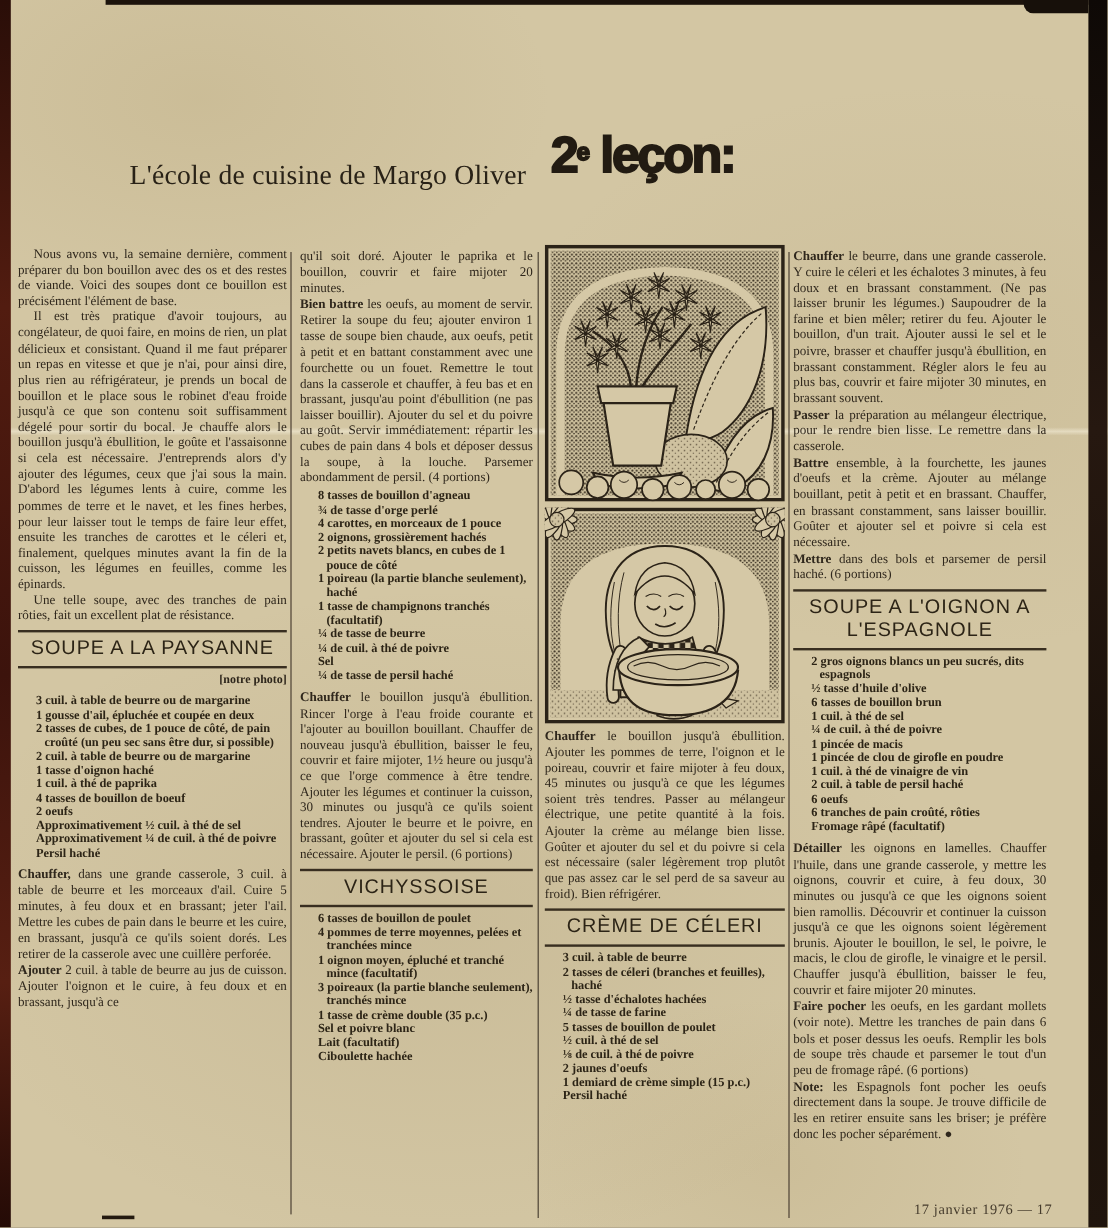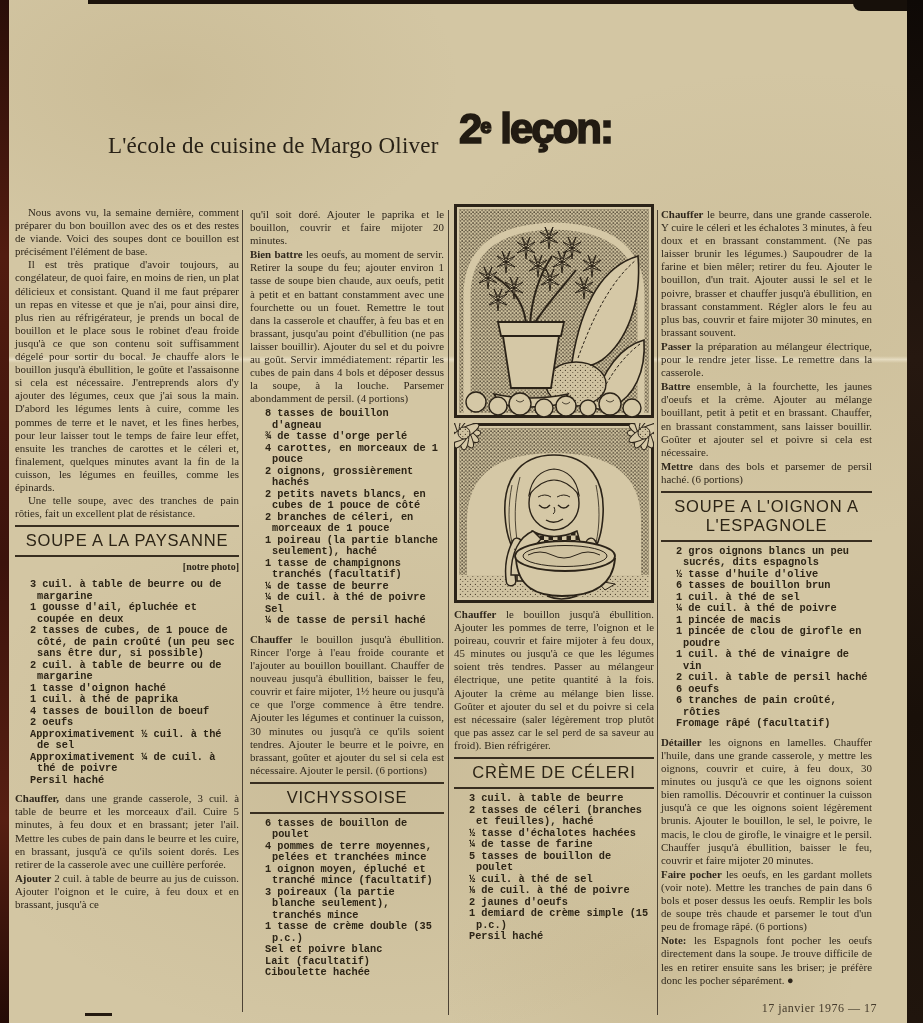--- a/index.html
+++ b/index.html
@@ -41,21 +41,21 @@
   .para,.step{font-size:10.9px;line-height:13.1px;text-align:justify;margin:0;color:#2f271c;}
   .para{text-indent:13px;}
   .step{margin-bottom:1px;}
   .step b{font-weight:bold;}
   .steps{margin-top:2px;}
 
   .section-head{margin:5px 0 4px;padding:4px 1px 5px;border-top:2px solid #382e20;border-bottom:2px solid #382e20;
         font-family:"Liberation Sans",sans-serif;font-size:16.5px;letter-spacing:.8px;text-align:center;color:#2c2416;line-height:1.15;}
   .photo-note{text-align:right;font-weight:bold;font-size:10px;margin:2px 0 7px;}
   .ings{margin:3px 0 6px;}
-  .ing{font-size:10.3px;line-height:11.5px;font-weight:bold;margin:0;padding-left:22px;text-indent:-7px;color:#2c2416;font-family:Liberation Mono, monospace;}
+  .ing{font-size:10.3px;line-height:11.5px;font-weight:bold;margin:0;padding-left:22px;text-indent:-7px;color:#2c2416;}
 
   .illo{display:block;margin:0 0 5px 0;}
   .footer{position:absolute;right:46px;top:1001px;font-size:12px;color:#453b2c;letter-spacing:.5px;text-align:center;}
 </style>
 </head>
 <body>
 
 <div class="page">
   <div class="crease"></div>
   <div class="edge-left"></div>
@@ -102,21 +102,20 @@
     <div class="steps">
         <p class="step"><b></b><span>qu'il soit doré. Ajouter le paprika et le bouillon, couvrir et faire mijoter 20 minutes.</span></p>
         <p class="step"><b>Bien battre</b><span> les oeufs, au moment de servir. Retirer la soupe du feu; ajouter environ 1 tasse de soupe bien chaude, aux oeufs, petit à petit et en battant constamment avec une fourchette ou un fouet. Remettre le tout dans la casserole et chauffer, à feu bas et en brassant, jusqu'au point d'ébullition (ne pas laisser bouillir). Ajouter du sel et du poivre au goût. Servir immédiatement: répartir les cubes de pain dans 4 bols et déposer dessus la soupe, à la louche. Parsemer abondamment de persil. (4 portions)</span></p>
       </div>
     <div class="ings">
         <p class="ing">8 tasses de bouillon d'agneau</p>
         <p class="ing">¾ de tasse d'orge perlé</p>
         <p class="ing">4 carottes, en morceaux de 1 pouce</p>
         <p class="ing">2 oignons, grossièrement hachés</p>
         <p class="ing">2 petits navets blancs, en cubes de 1 pouce de côté</p>
-        <p class="ing">2 branches de céleri, en morceaux de 1 pouce</p>
         <p class="ing">1 poireau (la partie blanche seulement), haché</p>
         <p class="ing">1 tasse de champignons tranchés (facultatif)</p>
         <p class="ing">¼ de tasse de beurre</p>
         <p class="ing">¼ de cuil. à thé de poivre</p>
         <p class="ing">Sel</p>
         <p class="ing">¼ de tasse de persil haché</p>
       </div>
     <div class="steps">
         <p class="step"><b>Chauffer</b><span> le bouillon jusqu'à ébullition. Rincer l'orge à l'eau froide courante et l'ajouter au bouillon bouillant. Chauffer de nouveau jusqu'à ébullition, baisser le feu, couvrir et faire mijoter, 1½ heure ou jusqu'à ce que l'orge commence à être tendre. Ajouter les légumes et continuer la cuisson, 30 minutes ou jusqu'à ce qu'ils soient tendres. Ajouter le beurre et le poivre, en brassant, goûter et ajouter du sel si cela est nécessaire. Ajouter le persil. (6 portions)</span></p>
       </div>
@@ -258,21 +257,21 @@
         <p class="ing">⅛ de cuil. à thé de poivre</p>
         <p class="ing">2 jaunes d'oeufs</p>
         <p class="ing">1 demiard de crème simple (15 p.c.)</p>
         <p class="ing">Persil haché</p>
       </div>
   </div>
 
   <div class="col" id="col4">
     <div class="steps">
         <p class="step"><b>Chauffer</b><span> le beurre, dans une grande casserole. Y cuire le céleri et les échalotes 3 minutes, à feu doux et en brassant constamment. (Ne pas laisser brunir les légumes.) Saupoudrer de la farine et bien mêler; retirer du feu. Ajouter le bouillon, d'un trait. Ajouter aussi le sel et le poivre, brasser et chauffer jusqu'à ébullition, en brassant constamment. Régler alors le feu au plus bas, couvrir et faire mijoter 30 minutes, en brassant souvent.</span></p>
-        <p class="step"><b>Passer</b><span> la préparation au mélangeur électrique, pour le rendre jeter lisse. Le remettre dans la casserole.</span></p>
+        <p class="step"><b>Passer</b><span> la préparation au mélangeur électrique, pour le rendre bien lisse. Le remettre dans la casserole.</span></p>
         <p class="step"><b>Battre</b><span> ensemble, à la fourchette, les jaunes d'oeufs et la crème. Ajouter au mélange bouillant, petit à petit et en brassant. Chauffer, en brassant constamment, sans laisser bouillir. Goûter et ajouter sel et poivre si cela est nécessaire.</span></p>
         <p class="step"><b>Mettre</b><span> dans des bols et parsemer de persil haché. (6 portions)</span></p>
       </div>
     <div class="section-head">SOUPE A L'OIGNON A L'ESPAGNOLE</div>
     <div class="ings">
         <p class="ing">2 gros oignons blancs un peu sucrés, dits espagnols</p>
         <p class="ing">½ tasse d'huile d'olive</p>
         <p class="ing">6 tasses de bouillon brun</p>
         <p class="ing">1 cuil. à thé de sel</p>
         <p class="ing">¼ de cuil. à thé de poivre</p>

